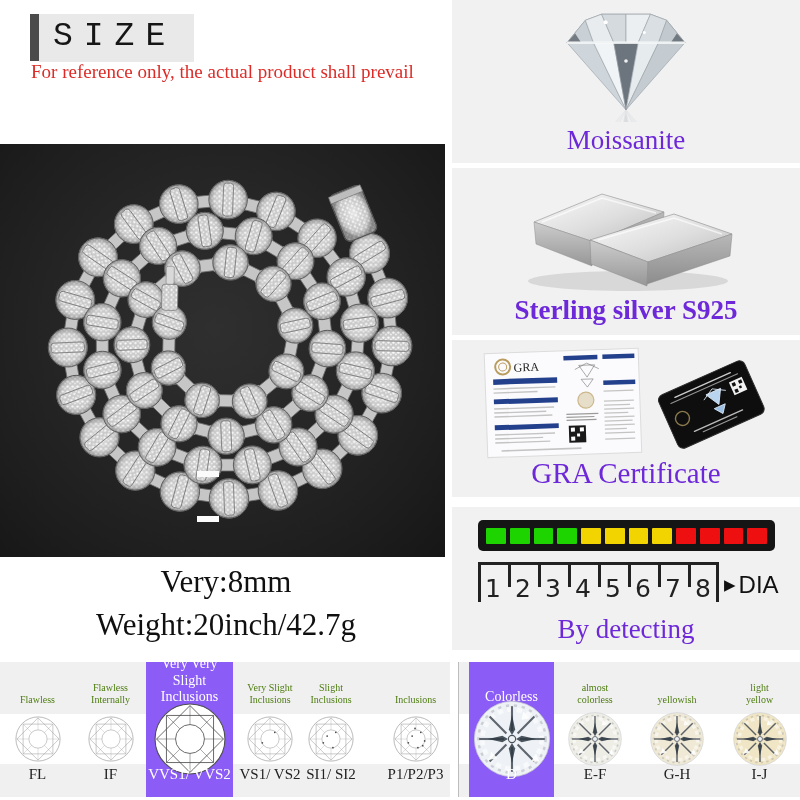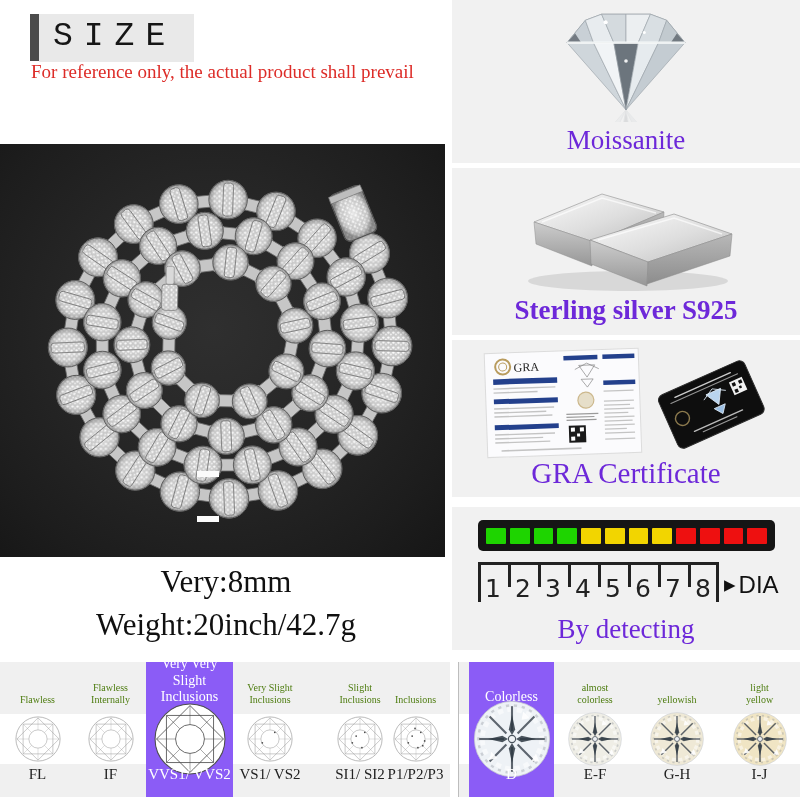--- a/index.html
+++ b/index.html
@@ -923,21 +923,21 @@
             <svg class="stone-s" style="color:#9a9a9a">
               <use href="#cutview"></use>
               <g transform="translate(24,24) scale(0.48)">
                 <circle cx="10" cy="-14" r="1.8" fill="#4a4a4a"></circle>
                 <circle cx="-16" cy="8" r="1.8" fill="#4a4a4a"></circle>
               </g>
             </svg>
           </div>
         <div class="cell-grade">VS1/ VS2</div>
       </div>
-      <div class="cell" style="left:323px;width:74px">
+      <div class="cell" style="left:294px;width:74px">
         <div class="cell-header">Slight
 Inclusions</div>
         <div class="cell-stone">
             <svg class="stone-s" style="color:#9a9a9a">
               <use href="#cutview"></use>
               <g transform="translate(24,24) scale(0.48)">
                 <circle cx="10" cy="-14" r="1.8" fill="#4a4a4a"></circle>
                 <circle cx="-16" cy="8" r="1.8" fill="#4a4a4a"></circle>
                 <circle cx="4" cy="18" r="1.8" fill="#4a4a4a"></circle>
                 <circle cx="-8" cy="-6" r="1.8" fill="#4a4a4a"></circle>

